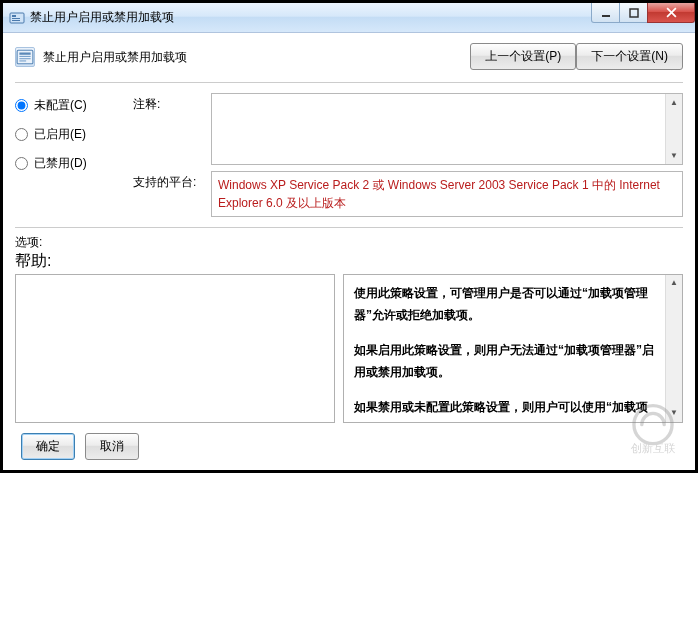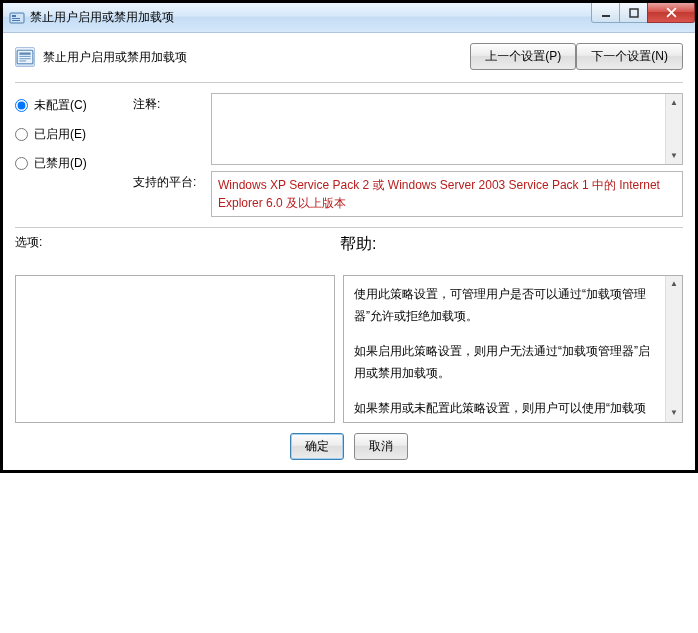--- a/index.html
+++ b/index.html
@@ -99,39 +99,39 @@
       resize: none;
       position: relative;
     }
     .comment-box .sb { position: absolute; right: 0; top: 0; bottom: 0; width: 17px; background: #f0f0f0; border-left: 1px solid #ddd; }
     .comment-box .sb .arrow { position: absolute; left: 0; right: 0; height: 17px; display: flex; align-items: center; justify-content: center; font-size: 8px; color: #555; }
     .comment-box .sb .arrow.up { top: 0; }
     .comment-box .sb .arrow.dn { bottom: 0; }
     .platform-text { flex: 1; border: 1px solid #b8b8b8; background: #fff; padding: 4px 6px; font-size: 12px; color: #b91c1c; line-height: 1.5; }
 
     hr.divider2 { border: none; border-top: 1px solid #ccc; margin: 2px 0 6px; }
-    .optrow { display: flex; margin-bottom: 20px; }
+    .optrow { display: flex; margin-bottom: 2px; flex-direction: column; }
     .label-options { width: 325px; font-size: 12px; }
     .label-help { font-size: 16px; }
 
     .lower { flex: 1; display: flex; gap: 8px; min-height: 0; }
     .options-box, .help-box {
       border: 1px solid #b0b0b0;
       background: #fff;
       overflow: auto;
     }
     .options-box { width: 320px; }
     .help-box { flex: 1; padding: 8px 28px 8px 10px; position: relative; line-height: 1.8; font-size: 12px; }
-    .help-box p { margin-bottom: 14px; }
+    .help-box p { margin-bottom: 14px; font-weight: bold; }
     .help-box .sb { position: absolute; right: 0; top: 0; bottom: 0; width: 17px; background: #f0f0f0; border-left: 1px solid #ddd; }
     .help-box .sb .arrow { position: absolute; left: 0; right: 0; height: 17px; display: flex; align-items: center; justify-content: center; font-size: 8px; color: #555; }
     .help-box .sb .arrow.up { top: 0; }
     .help-box .sb .arrow.dn { bottom: 0; }
 
-    .footer { display: flex; justify-content: center; align-items: center; gap: 10px; padding: 10px 6px 2px; }
+    .footer { display: flex; justify-content: flex-start; align-items: center; gap: 10px; padding: 10px 6px 2px; }
     .btn.ok { border: 1px solid #3c7fb1; box-shadow: 0 0 0 1px #a3d1f5 inset; }
     .watermark {
       position: absolute;
       right: 14px; bottom: 14px;
       width: 56px; height: 56px;
       opacity: 0.35;
       pointer-events: none;
     }
     .watermark svg { width: 100%; height: 100%; }
     .pos-rel { position: relative; }
@@ -242,15 +242,22 @@
           <div class="arrow dn">▼</div>
         </div>
       </div>
     </div>
 
     <div class="footer">
       <button class="btn ok">确定</button>
       <button class="btn">取消</button>
     </div>
 
+    <div class="watermark">
+      <svg viewBox="0 0 100 100">
+        <circle cx="50" cy="44" r="34" fill="none" stroke="#888" stroke-width="6"></circle>
+        <path d="M30 44 A20 20 0 0 1 70 44" fill="none" stroke="#888" stroke-width="6" stroke-linecap="round"></path>
+        <text x="50" y="92" text-anchor="middle" font-size="20" fill="#888">创新互联</text>
+      </svg>
+    </div>
 
   </div>
 </div>
 
 </body></html>

